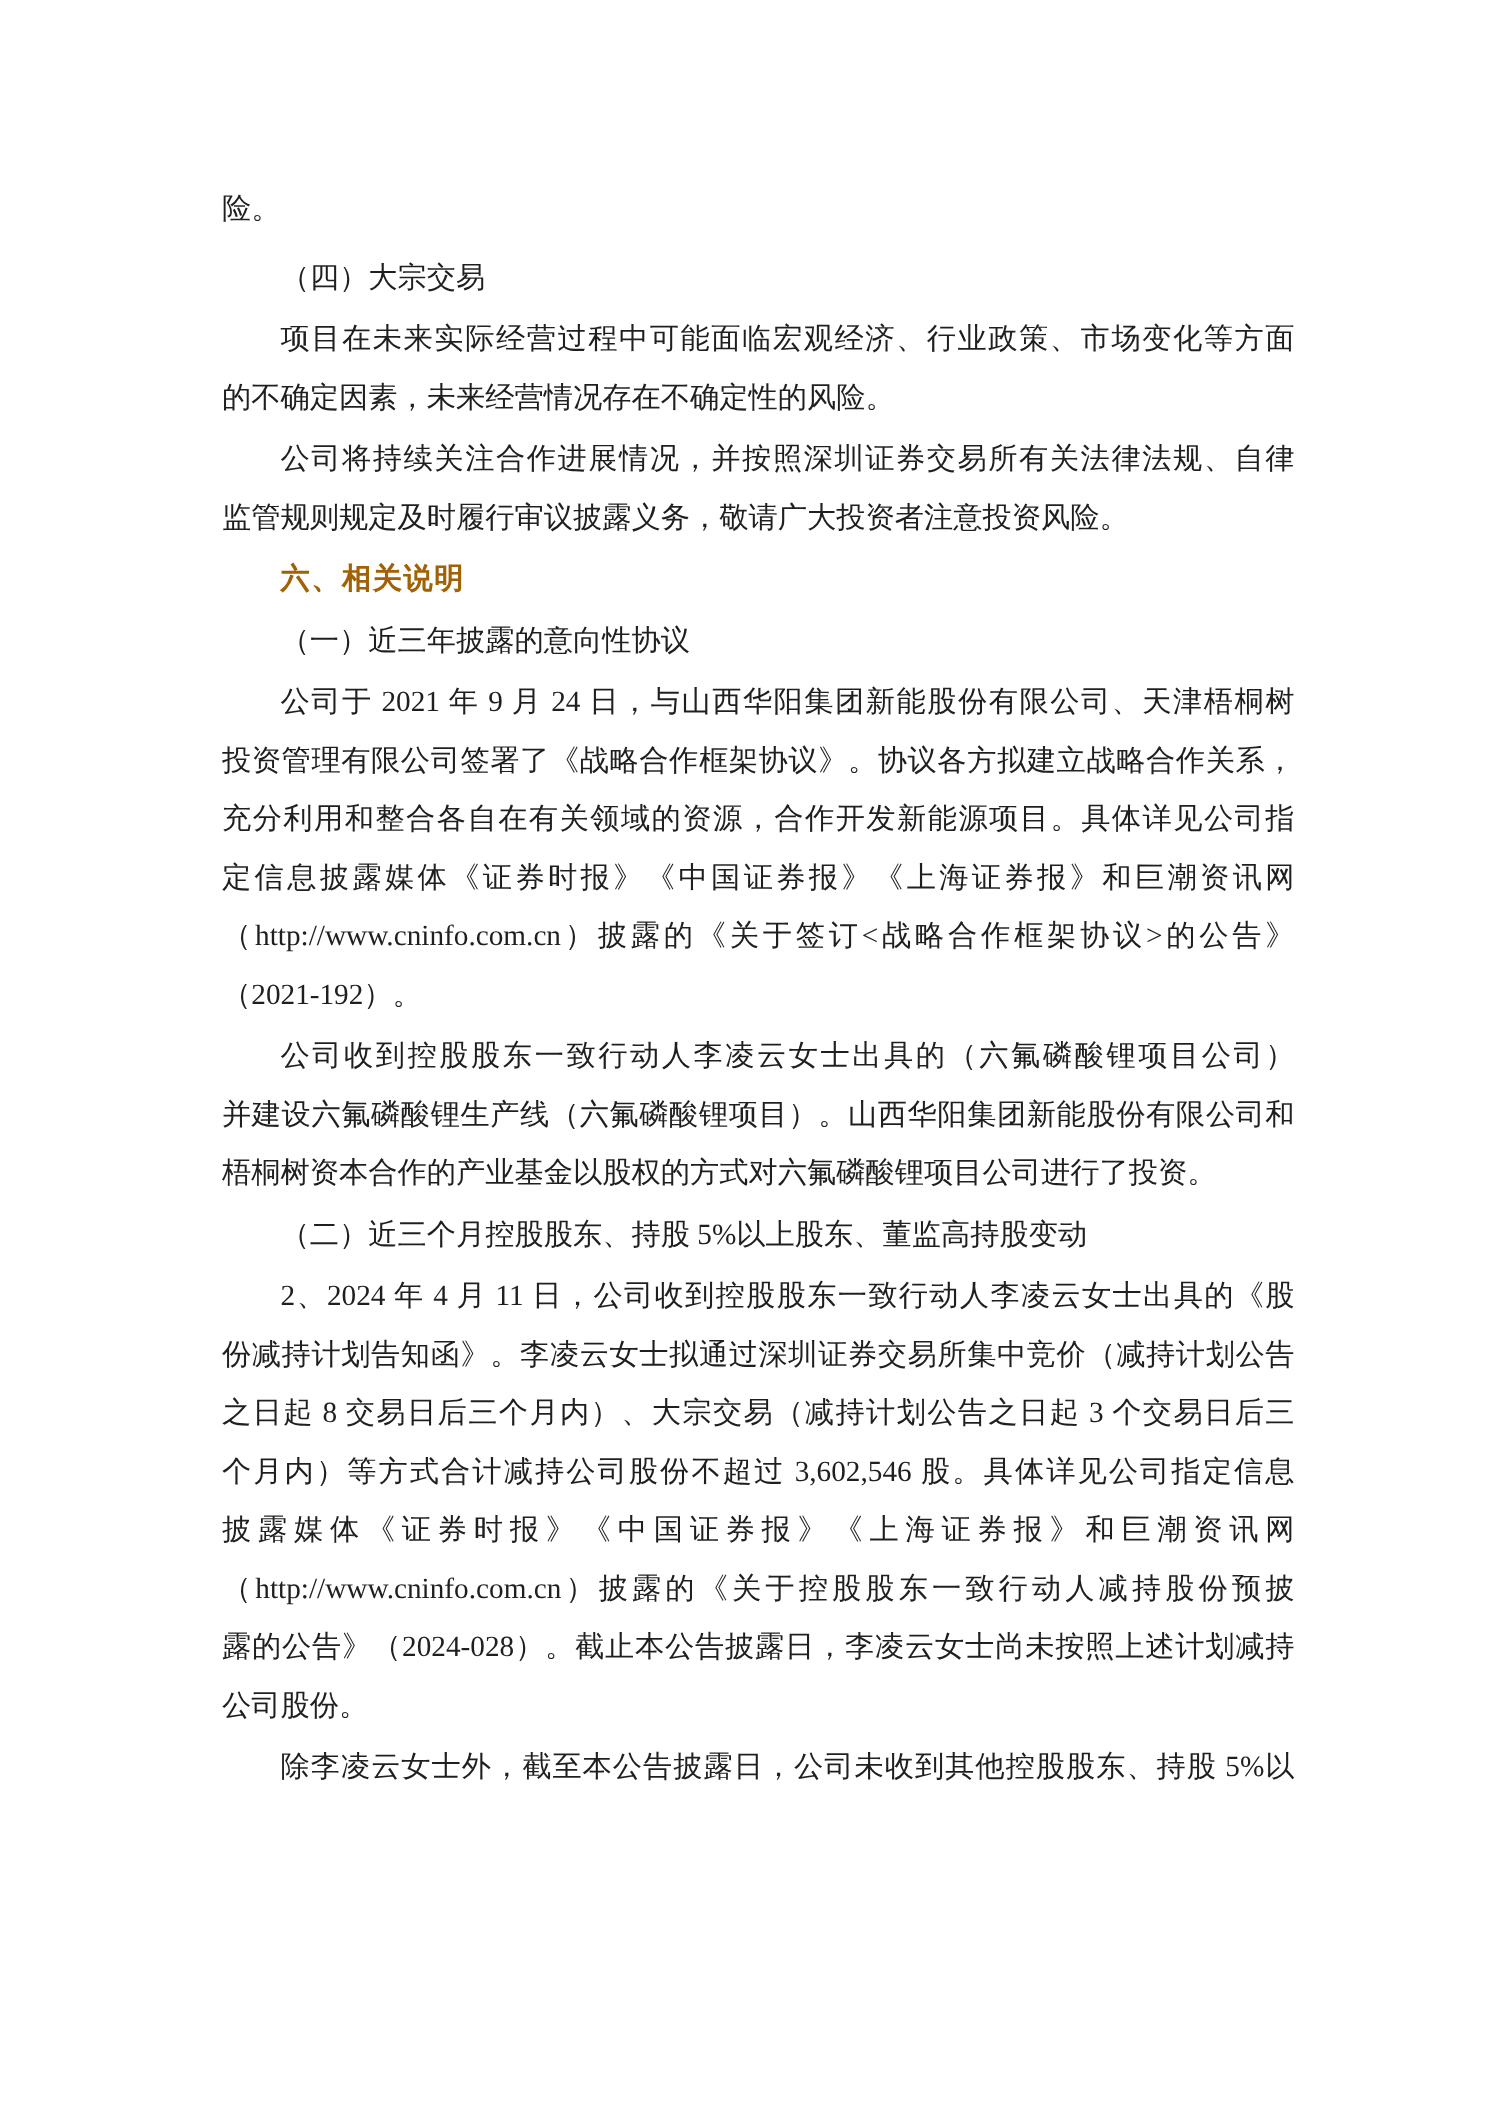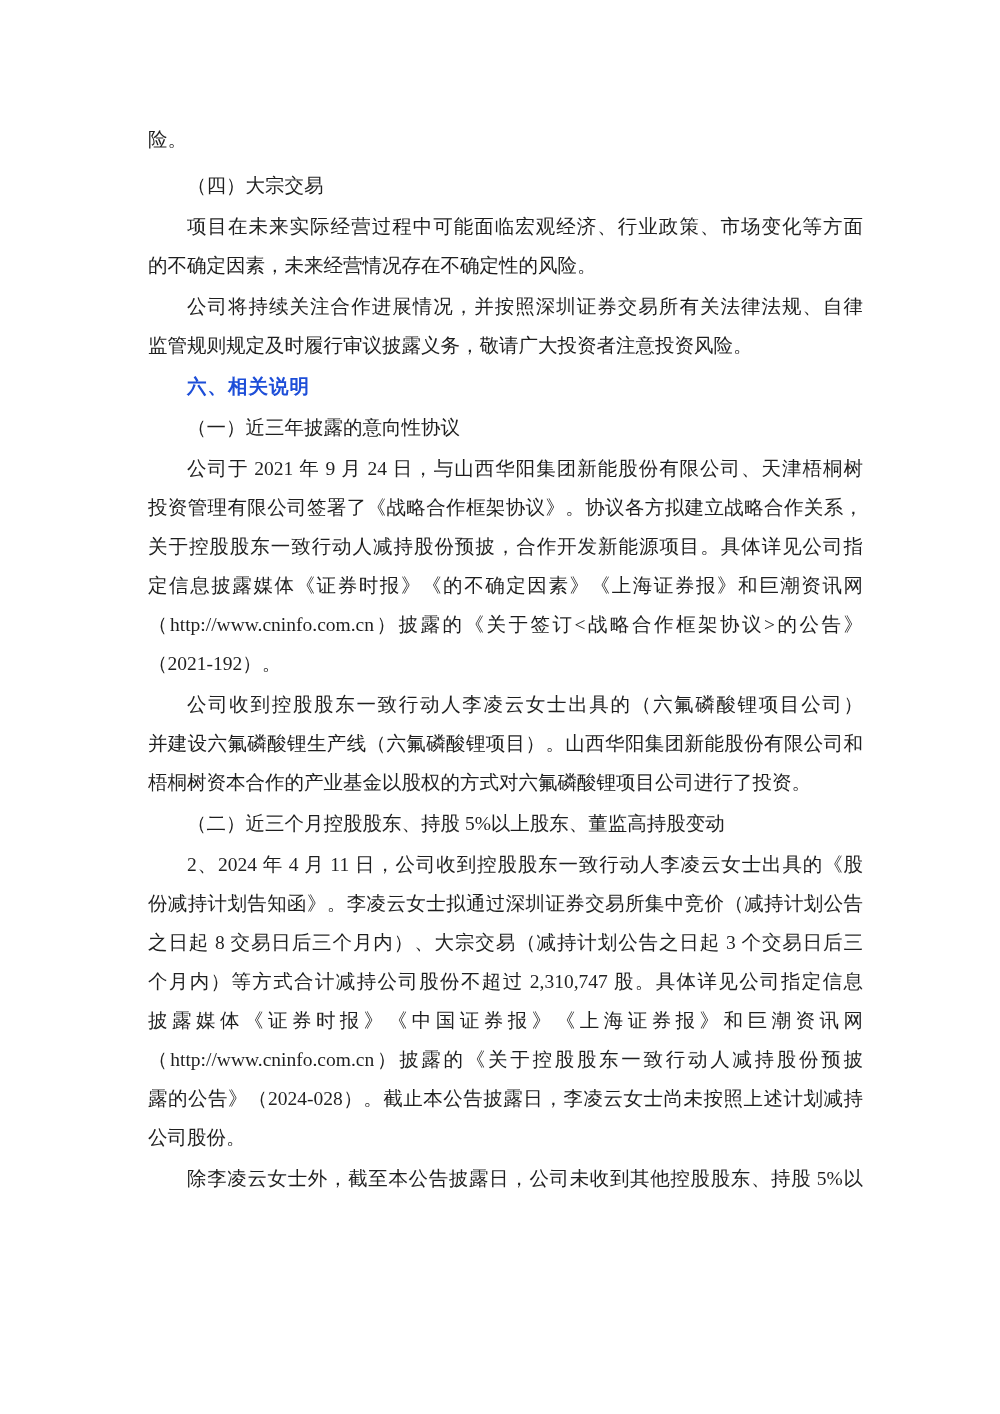--- a/index.html
+++ b/index.html
@@ -10,21 +10,21 @@
   }
   .doc {
     position: absolute; left: 148px; top: 120px; width: 715px;
     font-size: 19.5px; line-height: 39px;
   }
   .block { margin: 0 0 2px 0; }
   .block.sp { margin-bottom: 7px; }
   .line { text-align: justify; text-align-last: justify; }
   .line.end { text-align-last: left; }
   .line.first { text-indent: 2em; }
-  .line.bold { font-weight: 700; color: #1d4ed8; letter-spacing: 1px; }
+  .line.bold { font-weight: 700; color: #a16207; letter-spacing: 1px; }
 </style>
 </head>
 <body>
 
 <div class="doc">
 
   <div class="block sp">
     <div class="line end">险。</div>
   </div>
 
@@ -46,42 +46,42 @@
     <div class="line first end bold">六、相关说明</div>
   </div>
 
   <div class="block">
     <div class="line first end">（一）近三年披露的意向性协议</div>
   </div>
 
   <div class="block">
     <div class="line first">公司于 2021 年 9 月 24 日，与山西华阳集团新能股份有限公司、天津梧桐树</div>
     <div class="line">投资管理有限公司签署了《战略合作框架协议》。协议各方拟建立战略合作关系，</div>
-    <div class="line">关于控股股东一致行动人减持股份预披，合作开发新能源项目。具体详见公司指</div>
-    <div class="line">定信息披露媒体《证券时报》《的不确定因素》《上海证券报》和巨潮资讯网</div>
+    <div class="line">充分利用和整合各自在有关领域的资源，合作开发新能源项目。具体详见公司指</div>
+    <div class="line">定信息披露媒体《证券时报》《中国证券报》《上海证券报》和巨潮资讯网</div>
     <div class="line">（http://www.cninfo.com.cn）披露的《关于签订&lt;战略合作框架协议&gt;的公告》</div>
     <div class="line end">（2021-192）。</div>
   </div>
 
   <div class="block">
     <div class="line first">公司收到控股股东一致行动人李凌云女士出具的（六氟磷酸锂项目公司）</div>
     <div class="line">并建设六氟磷酸锂生产线（六氟磷酸锂项目）。山西华阳集团新能股份有限公司和</div>
     <div class="line end">梧桐树资本合作的产业基金以股权的方式对六氟磷酸锂项目公司进行了投资。</div>
   </div>
 
   <div class="block">
     <div class="line first end">（二）近三个月控股股东、持股 5%以上股东、董监高持股变动</div>
   </div>
 
 
   <div class="block">
     <div class="line first">2、2024 年 4 月 11 日，公司收到控股股东一致行动人李凌云女士出具的《股</div>
     <div class="line">份减持计划告知函》。李凌云女士拟通过深圳证券交易所集中竞价（减持计划公告</div>
     <div class="line">之日起 8 交易日后三个月内）、大宗交易（减持计划公告之日起 3 个交易日后三</div>
-    <div class="line">个月内）等方式合计减持公司股份不超过 2,310,747 股。具体详见公司指定信息</div>
+    <div class="line">个月内）等方式合计减持公司股份不超过 3,602,546 股。具体详见公司指定信息</div>
     <div class="line">披露媒体《证券时报》《中国证券报》《上海证券报》和巨潮资讯网</div>
     <div class="line">（http://www.cninfo.com.cn）披露的《关于控股股东一致行动人减持股份预披</div>
     <div class="line">露的公告》（2024-028）。截止本公告披露日，李凌云女士尚未按照上述计划减持</div>
     <div class="line end">公司股份。</div>
   </div>
 
   <div class="block">
     <div class="line first">除李凌云女士外，截至本公告披露日，公司未收到其他控股股东、持股 5%以</div>
   </div>
 

